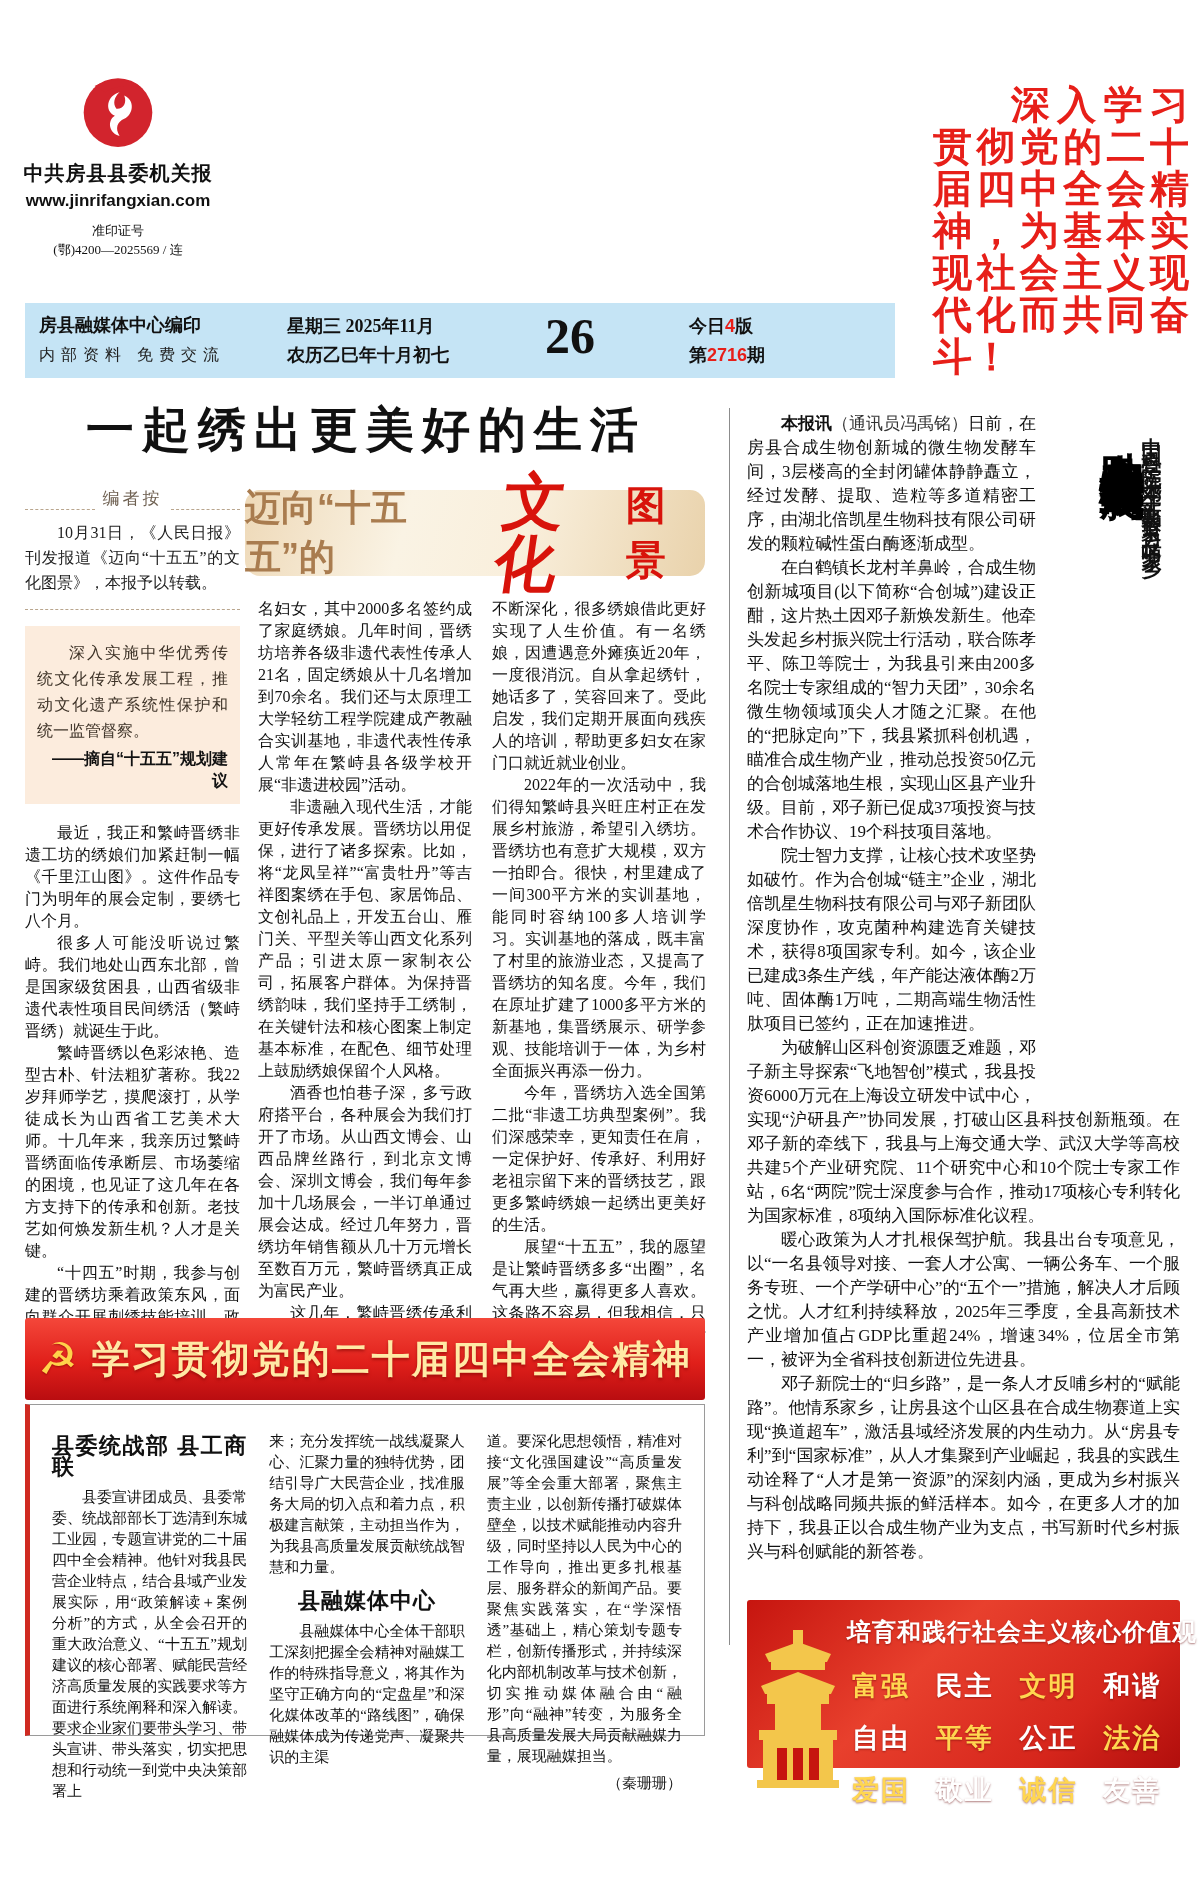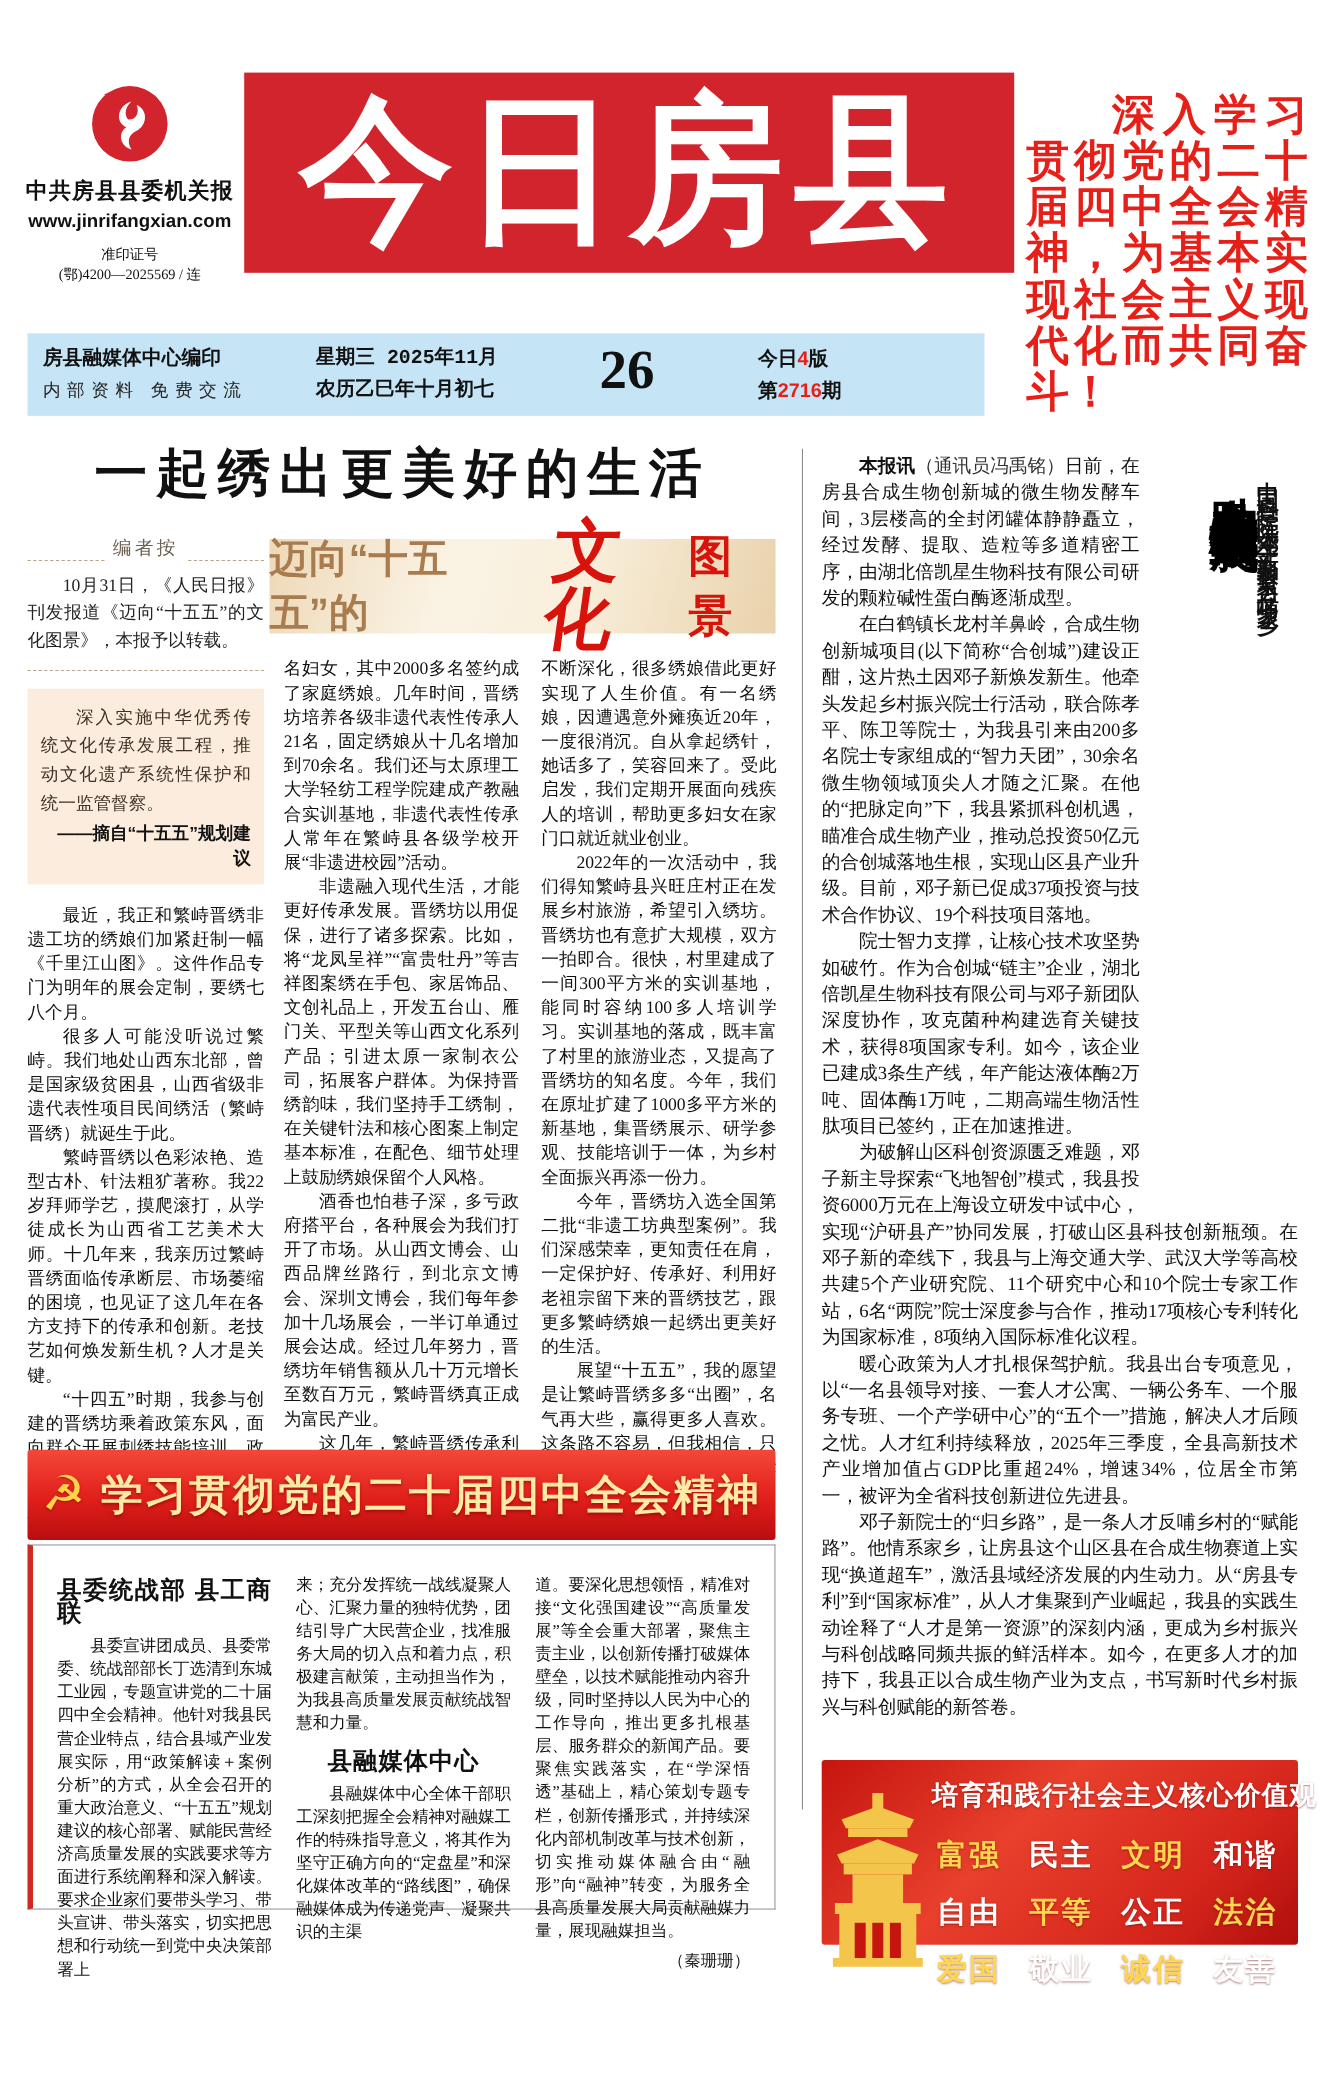--- a/index.html
+++ b/index.html
@@ -20,21 +20,21 @@
 
   .slogan{position:absolute;left:933px;top:84px;width:256px;
           font-family:"Liberation Sans","DejaVu Sans",sans-serif;font-weight:900;
           font-size:39px;line-height:42px;color:#e71f19;text-align:justify;text-indent:2em;}
 
   
   .datebar{position:absolute;left:25px;top:303px;width:870px;height:75px;background:#c5e4f5;}
   .db-pub{position:absolute;left:14px;top:10px;font-family:"Liberation Sans","DejaVu Sans",sans-serif;
           font-weight:bold;font-size:18px;}
   .db-note{position:absolute;left:14px;top:42px;font-size:16px;letter-spacing:6px;color:#222;}
-  .db-week{position:absolute;left:262px;top:9px;font-family:Liberation Mono, monospace;
+  .db-week{position:absolute;left:262px;top:9px;font-family:Liberation Serif, serif;
            font-weight:bold;font-size:18px;line-height:29px;}
   .db-day{position:absolute;left:520px;top:4px;font-weight:bold;font-size:50px;}
   .db-issue{position:absolute;left:664px;top:9px;font-family:"Liberation Sans","DejaVu Sans",sans-serif;
             font-weight:bold;font-size:18px;line-height:29px;}
   .red{color:#e71f19;}
 
   
   .headline{position:absolute;left:25px;top:398px;width:682px;text-align:center;
             font-weight:900;font-size:48px;letter-spacing:8px;}
 
@@ -51,21 +51,21 @@
   .ed-text{margin:10px 0 0;font-size:16px;line-height:25px;text-indent:2em;color:#222;}
   .ed-sep{border-top:1px dashed #b9a58d;margin:14px 0 16px;}
 
   .quote-box{background:#fcecdd;padding:14px 12px 12px;margin-bottom:18px;}
   .quote-text{margin:0;font-size:16px;line-height:26px;text-indent:2em;color:#3d3227;}
   .quote-src{margin:4px 0 0;font-family:"Liberation Sans","DejaVu Sans",sans-serif;
              font-weight:bold;font-size:16px;text-align:right;color:#111;}
 
   .banner-graphic{position:absolute;left:245px;top:490px;width:460px;height:86px;
                   background:linear-gradient(105deg,#eed9b8 0%,#faf3e4 35%,#f9efdc 60%,#e9d2ab 100%);
-                  border-radius:1px;display:flex;align-items:center;gap:4px;}
+                  border-radius:15px;display:flex;align-items:center;gap:4px;}
   .bg-p1{font-family:"Liberation Sans","DejaVu Sans",sans-serif;font-weight:900;font-size:36px;color:#a97c4f;}
   .bg-p2{font-weight:900;font-size:62px;color:#d8130b;transform:skewX(-8deg);line-height:1;}
   .bg-p3{font-family:"Liberation Sans","DejaVu Sans",sans-serif;font-weight:900;font-size:40px;color:#d8130b;}
 
   .v-divider{position:absolute;left:729px;top:408px;height:1237px;border-left:1px solid #8c8c8c;}
 
   
   .right-article{position:absolute;left:747px;top:412px;width:433px;font-size:17px;line-height:24px;text-align:justify;}
   .vhold{float:right;width:132px;height:658px;margin:4px 0 14px 12px;position:relative;}
   .vkicker{position:absolute;top:6px;right:16px;writing-mode:vertical-rl;
@@ -128,23 +128,20 @@
       <path d="M52 26 C 36 30, 32 50, 46 56 C 36 62, 38 78, 52 82 C 46 72, 49 64, 58 60 C 70 54, 72 36, 58 30 C 62 40, 56 48, 48 47 C 43 41, 45 32, 52 26 Z" fill="#ffffff"></path>
     </svg>
     <div class="agency">中共房县县委机关报</div>
     <div class="website">www.jinrifangxian.com</div>
     <div class="license">
       <div>准印证号</div>
       <div>(鄂)4200—2025569 / 连</div>
     </div>
   </div>
 
-  <div class="title-box">
-    <span class="t">今日房县</span>
-  </div>
 
   <div class="slogan">深入学习贯彻党的二十届四中全会精神，为基本实现社会主义现代化而共同奋斗！</div>
 
   <div class="datebar">
     <div class="db-pub">房县融媒体中心编印</div>
     <div class="db-note">内部资料 免费交流</div>
     <div class="db-week">
       <div>星期三 2025年11月</div>
       <div>农历乙巳年十月初七</div>
     </div>

